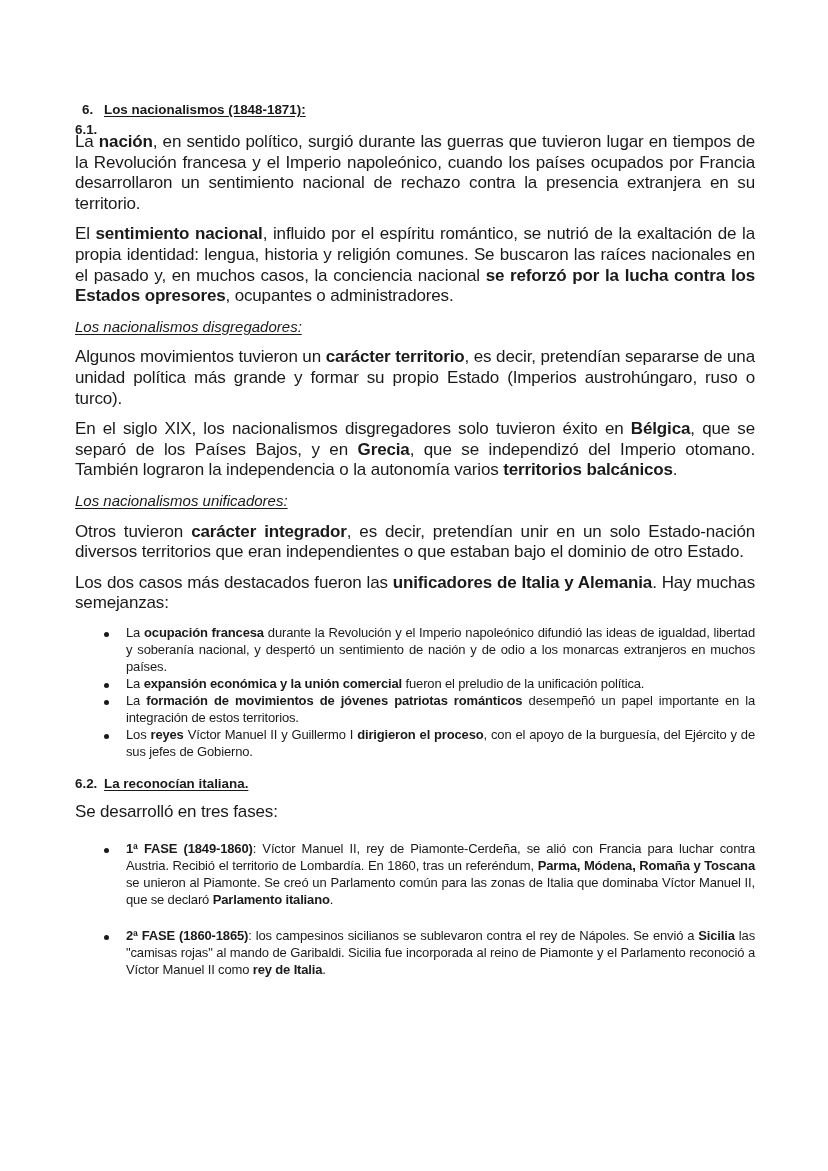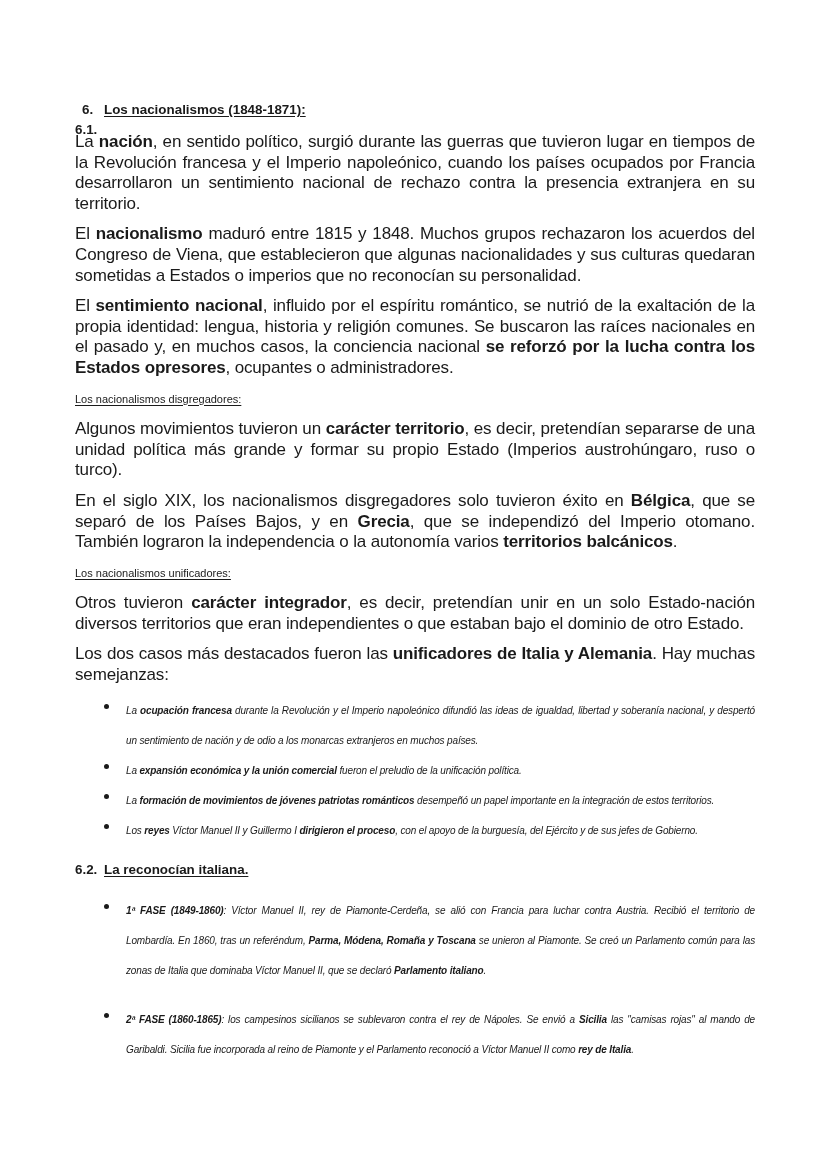--- a/index.html
+++ b/index.html
@@ -12,26 +12,26 @@
   .h { font-weight: bold; font-size: 13.4px; line-height: 20px; position: relative; padding-left: 51px; margin-left: -22px; }
   .h .num { position: absolute; left: 29px; top: 0; }
   .h .txt { text-decoration: underline; text-underline-offset: 2px; }
   .h .num.tight { left: 22px; }
   p {
     margin: 0 0 10px 0;
     font-size: 17px; line-height: 20.6px;
     text-align: justify; letter-spacing: -0.15px;
   }
   p.first { margin-top: 12px; }
-  .sub { text-decoration: underline; text-underline-offset: 2px; margin-bottom: 10px; font-size: 11px; line-height: 20.6px; }
+  .sub { text-decoration: underline; text-underline-offset: 2px; margin-bottom: 10px; font-size: 15px; line-height: 20.6px; font-style: italic; }
   b { font-weight: bold; }
   ul { list-style: none; margin: 0 0 14px 0; padding: 0; }
   ul li {
     position: relative; padding-left: 51px;
-    font-size: 10px; line-height: 30px; text-align: justify; letter-spacing: -0.15px; font-style: italic;
+    font-size: 13px; line-height: 17px; text-align: justify; letter-spacing: -0.15px;
   }
   ul li::before {
     content: ""; position: absolute; left: 29px; top: 8px;
     width: 5px; height: 5px; border-radius: 50%; background: #1a1a1a;
   }
   ul.fases li { margin-bottom: 19px; }
   .spacer6 { height: 8px; }
 </style>
 </head>
 <body>
@@ -40,21 +40,20 @@
 
   <div class="h">
     <span class="num">6.</span>
     <span class="txt">Los nacionalismos (1848-1871):</span>
   </div>
   <div class="h">
     <span class="num tight">6.1.</span>
   </div>
 
   <p class="first">La <b>nación</b>, en sentido político, surgió durante las guerras que tuvieron lugar en tiempos de la Revolución francesa y el Imperio napoleónico, cuando los países ocupados por Francia desarrollaron un sentimiento nacional de rechazo contra la presencia extranjera en su territorio.</p>
-  <p>El <b>nacionalismo</b> maduró entre 1815 y 1848. Muchos grupos rechazaron los acuerdos del Congreso de Viena, que establecieron que algunas nacionalidades y sus culturas quedaran sometidas a Estados o imperios que no reconocían su personalidad.</p>
   <p>El <b>sentimiento nacional</b>, influido por el espíritu romántico, se nutrió de la exaltación de la propia identidad: lengua, historia y religión comunes. Se buscaron las raíces nacionales en el pasado y, en muchos casos, la conciencia nacional <b>se reforzó por la lucha contra los Estados opresores</b>, ocupantes o administradores.</p>
 
   <div class="sub">Los nacionalismos disgregadores:</div>
   <p>Algunos movimientos tuvieron un <b>carácter territorio</b>, es decir, pretendían separarse de una unidad política más grande y formar su propio Estado (Imperios austrohúngaro, ruso o turco).</p>
   <p>En el siglo XIX, los nacionalismos disgregadores solo tuvieron éxito en <b>Bélgica</b>, que se separó de los Países Bajos, y en <b>Grecia</b>, que se independizó del Imperio otomano. También lograron la independencia o la autonomía varios <b>territorios balcánicos</b>.</p>
 
   <div class="sub">Los nacionalismos unificadores:</div>
   <p>Otros tuvieron <b>carácter integrador</b>, es decir, pretendían unir en un solo Estado-nación diversos territorios que eran independientes o que estaban bajo el dominio de otro Estado.</p>
   <p>Los dos casos más destacados fueron las <b>unificadores de Italia y Alemania</b>. Hay muchas semejanzas:</p>
 
@@ -63,20 +62,21 @@
     <li>La <b>expansión económica y la unión comercial</b> fueron el preludio de la unificación política.</li>
     <li>La <b>formación de movimientos de jóvenes patriotas románticos</b> desempeñó un papel importante en la integración de estos territorios.</li>
     <li>Los <b>reyes</b> Víctor Manuel II y Guillermo I <b>dirigieron el proceso</b>, con el apoyo de la burguesía, del Ejército y de sus jefes de Gobierno.</li>
   </ul>
 
   <div class="h">
     <span class="num tight">6.2.</span>
     <span class="txt">La reconocían italiana.</span>
   </div>
   <div class="spacer6"></div>
+  <p>Se desarrolló en tres fases:</p>
   <div class="spacer6"></div>
 
   <ul class="fases">
     <li><b>1ª FASE (1849-1860)</b>: Víctor Manuel II, rey de Piamonte-Cerdeña, se alió con Francia para luchar contra Austria. Recibió el territorio de Lombardía. En 1860, tras un referéndum, <b>Parma, Módena, Romaña y Toscana</b> se unieron al Piamonte. Se creó un Parlamento común para las zonas de Italia que dominaba Víctor Manuel II, que se declaró <b>Parlamento italiano</b>.</li>
     <li><b>2ª FASE (1860-1865)</b>: los campesinos sicilianos se sublevaron contra el rey de Nápoles. Se envió a <b>Sicilia</b> las "camisas rojas" al mando de Garibaldi. Sicilia fue incorporada al reino de Piamonte y el Parlamento reconoció a Víctor Manuel II como <b>rey de Italia</b>.</li>
   </ul>
 
 </div>
 
 </body></html>

